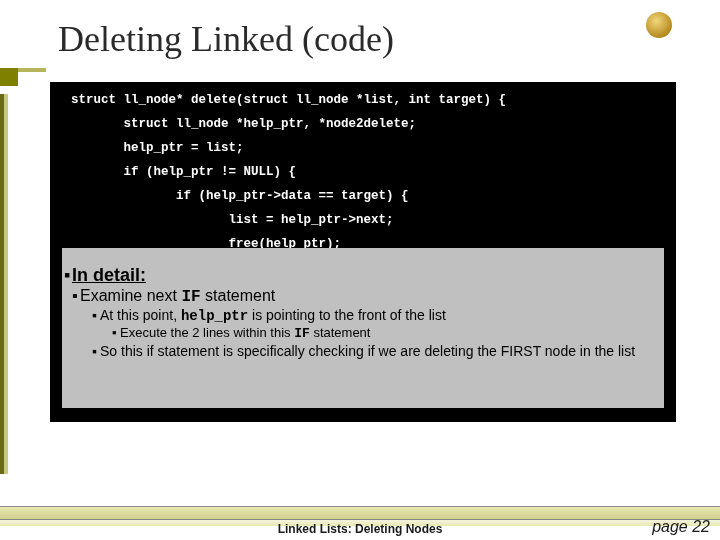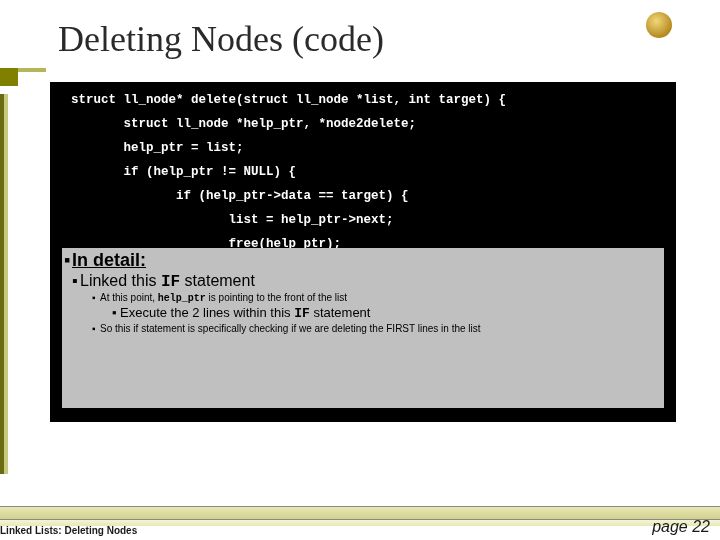--- a/index.html
+++ b/index.html
@@ -24,77 +24,77 @@
     position: absolute; top: 82px; left: 50px; width: 626px; height: 340px;
     background: #000;
   }
   .code {
     position: absolute; top: 88px; left: 71px;
     color: #fff; font-family: "Courier New", monospace; font-weight: bold;
     font-size: 12.5px; line-height: 24px; white-space: pre;
   }
   .detail-box {
     position: absolute; top: 248px; left: 62px; width: 602px; height: 160px;
-    background: #c0c0c0; padding: 2px 2px;
+    background: #c0c0c0; padding: 17px 2px;
   }
   .dh { font-size: 18px; font-weight: bold; text-decoration: underline; }
   .d1 { font-size: 16px; margin-left: 8px; margin-top: 1px; }
-  .d2 { font-size: 10px; margin-left: 28px; margin-top: 1px; }
+  .d2 { font-size: 14px; margin-left: 28px; margin-top: 1px; }
   .d3 { font-size: 13px; margin-left: 48px; margin-top: 1px; }
   .mono { font-family: "Courier New", monospace; font-weight: bold; }
   .bullet { display: inline-block; width: 8px; }
   .footer-bar {
     position: absolute; bottom: 20px; left: 0; width: 720px; height: 14px;
     background: linear-gradient(#e8e8b0, #d0d090);
     border-top: 1px solid #888; border-bottom: 1px solid #888;
   }
   .footer-bar2 {
     position: absolute; bottom: 14px; left: 0; width: 720px; height: 6px;
     background: linear-gradient(#f4f4e0,#e8e8b0);
   }
   .footer-text {
-    position: absolute; bottom: 4px; left: 0; width: 720px; text-align: left;
-    font-size: 10px; font-weight: bold; color: #1a1a1a;
+    position: absolute; bottom: 4px; left: 0; width: 720px; text-align: center;
+    font-size: 12px; font-weight: bold; color: #1a1a1a;
   }
   .page-num {
     position: absolute; bottom: 4px; right: 10px; font-size: 16px; font-style: italic; color: #1a1a1a;
   }
   .mini-icon {
     position: absolute; top: 12px; right: 48px; width: 26px; height: 26px;
     border-radius: 50%; background: radial-gradient(circle at 40% 35%, #f2d77a, #b58a20 70%);
   }
 </style>
 </head>
 <body>
 
 <div class="slide">
   <div class="left-accent"></div>
   <div class="left-bar-h"></div>
   <div class="left-bar-v-dark"></div>
   <div class="left-bar-v-light"></div>
   <div class="mini-icon"></div>
 
-  <div class="title">Deleting Nodes (code)</div>
+  <div class="title">Deleting Linked (code)</div>
 
   <div class="code-block"></div>
   <div class="code">struct ll_node* delete(struct ll_node *list, int target) {
        struct ll_node *help_ptr, *node2delete;
        help_ptr = list;
        if (help_ptr != NULL) {
               if (help_ptr-&gt;data == target) {
                      list = help_ptr-&gt;next;
                      free(help_ptr);
                      return list;
               }</div>
 
   <div class="detail-box">
     <div class="dh"><span class="bullet">▪</span><span>In detail:</span></div>
-    <div class="d1"><span class="bullet">▪ </span><span>Linked this </span><span class="mono">IF</span><span> statement</span></div>
+    <div class="d1"><span class="bullet">▪ </span><span>Examine next </span><span class="mono">IF</span><span> statement</span></div>
     <div class="d2"><span class="bullet">▪ </span><span>At this point, </span><span class="mono">help_ptr</span><span> is pointing to the front of the list</span></div>
     <div class="d3"><span class="bullet">▪ </span><span>Execute the 2 lines within this </span><span class="mono">IF</span><span> statement</span></div>
-    <div class="d2" style="margin-top:2px"><span class="bullet">▪ </span><span>So this if statement is specifically checking if we are deleting the FIRST lines in the list</span></div>
+    <div class="d2" style="margin-top:2px"><span class="bullet">▪ </span><span>So this if statement is specifically checking if we are deleting the FIRST node in the list</span></div>
   </div>
 
   <div class="footer-bar"></div>
   <div class="footer-bar2"></div>
   <div class="footer-text">Linked Lists:  Deleting Nodes</div>
   <div class="page-num">page 22</div>
 </div>
 
 </body></html>

